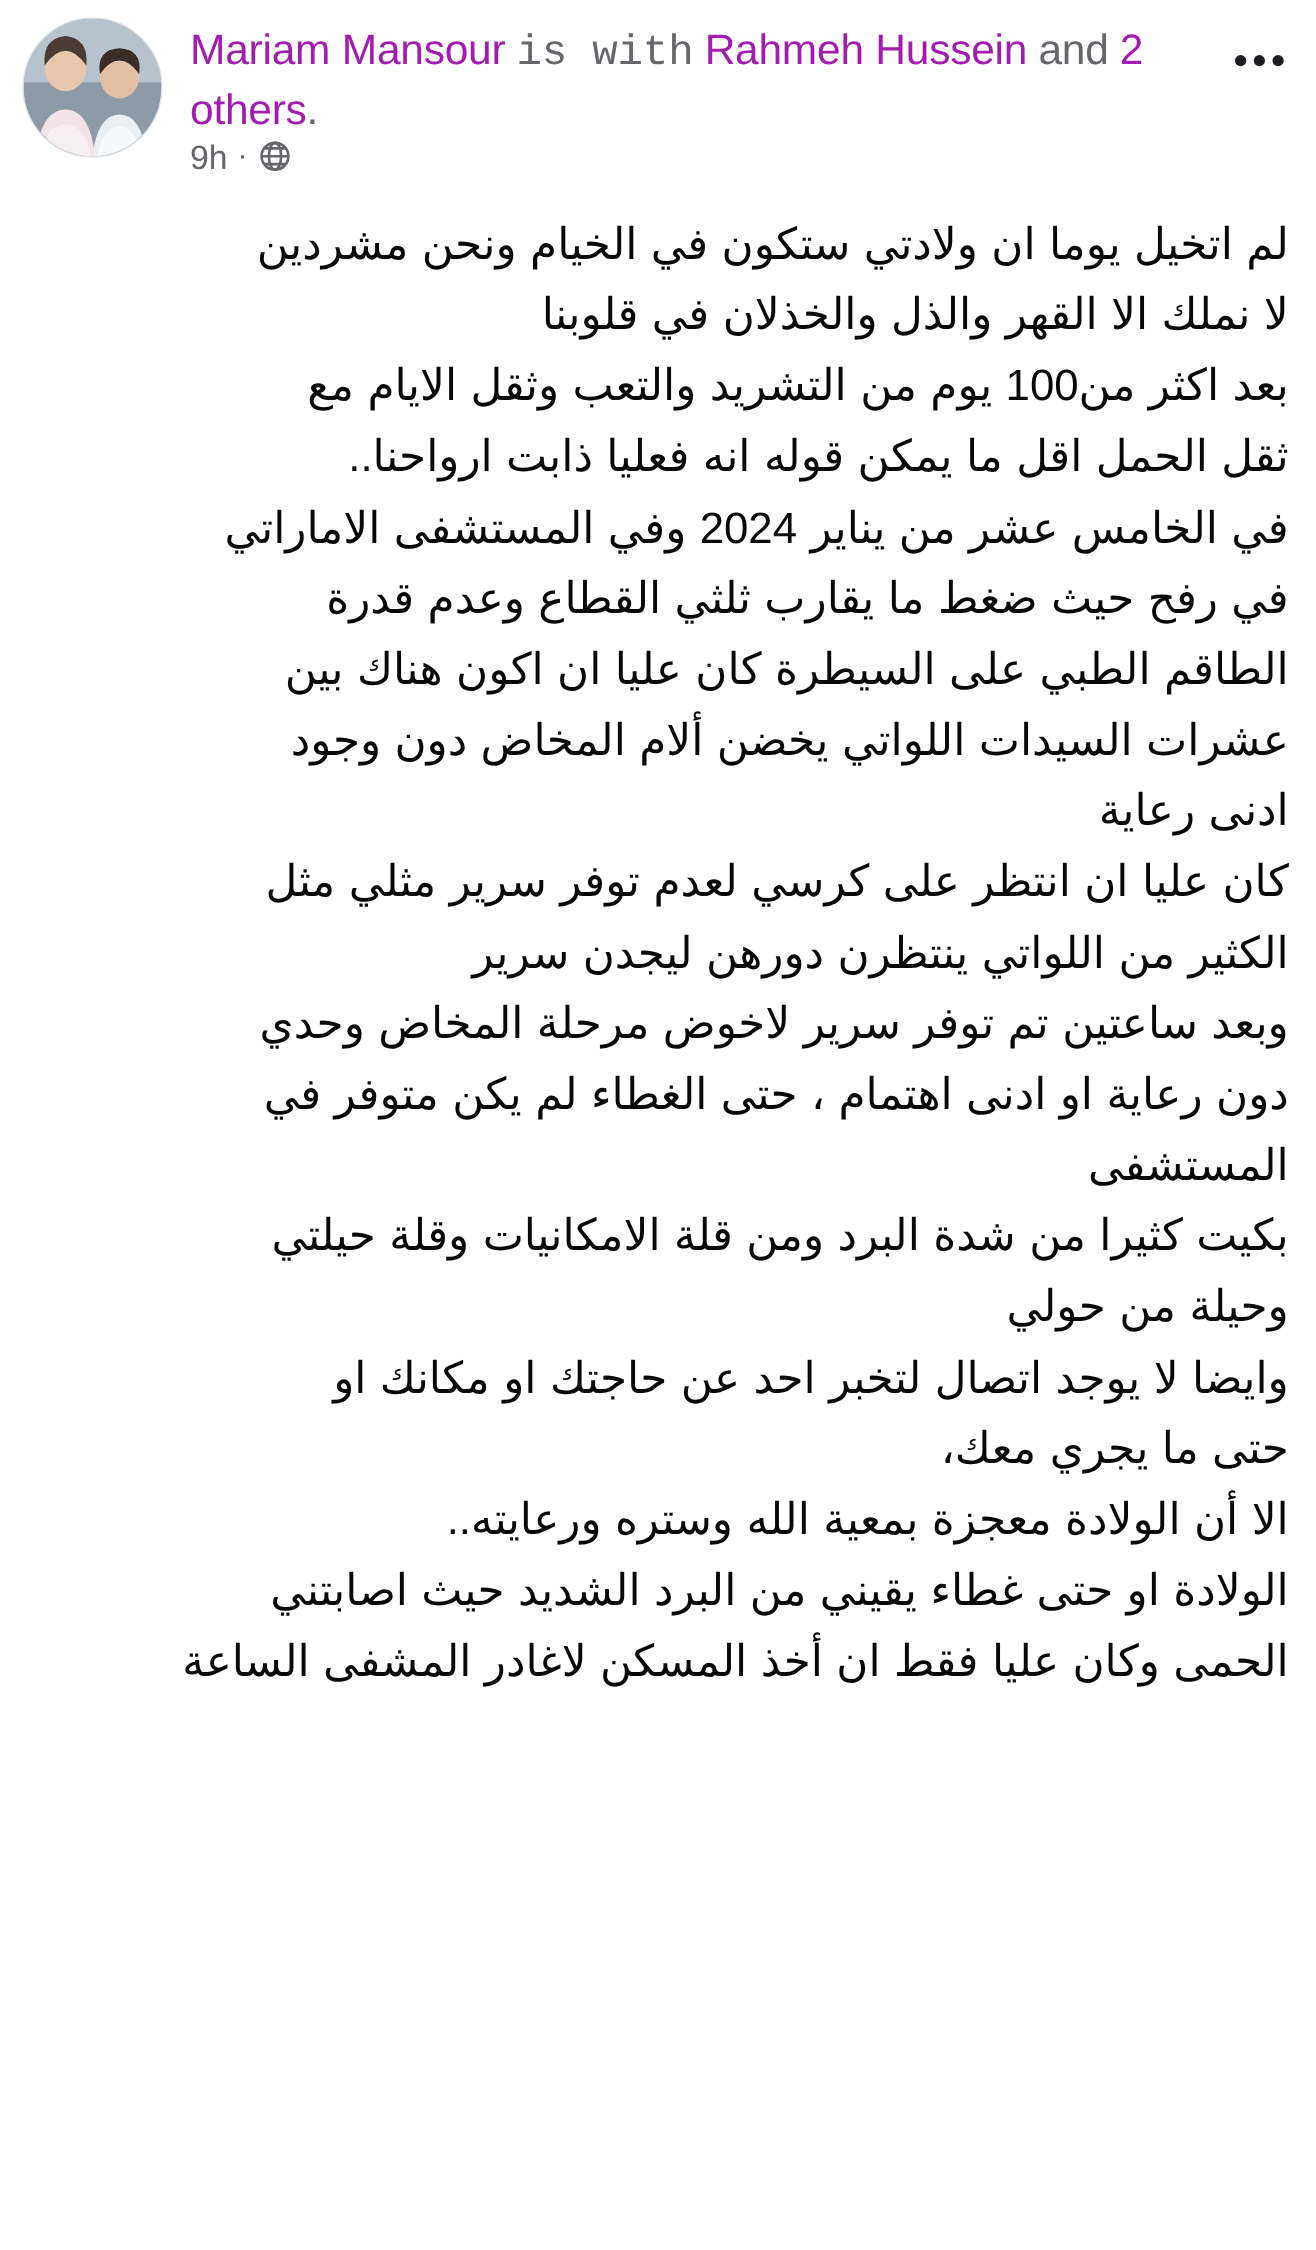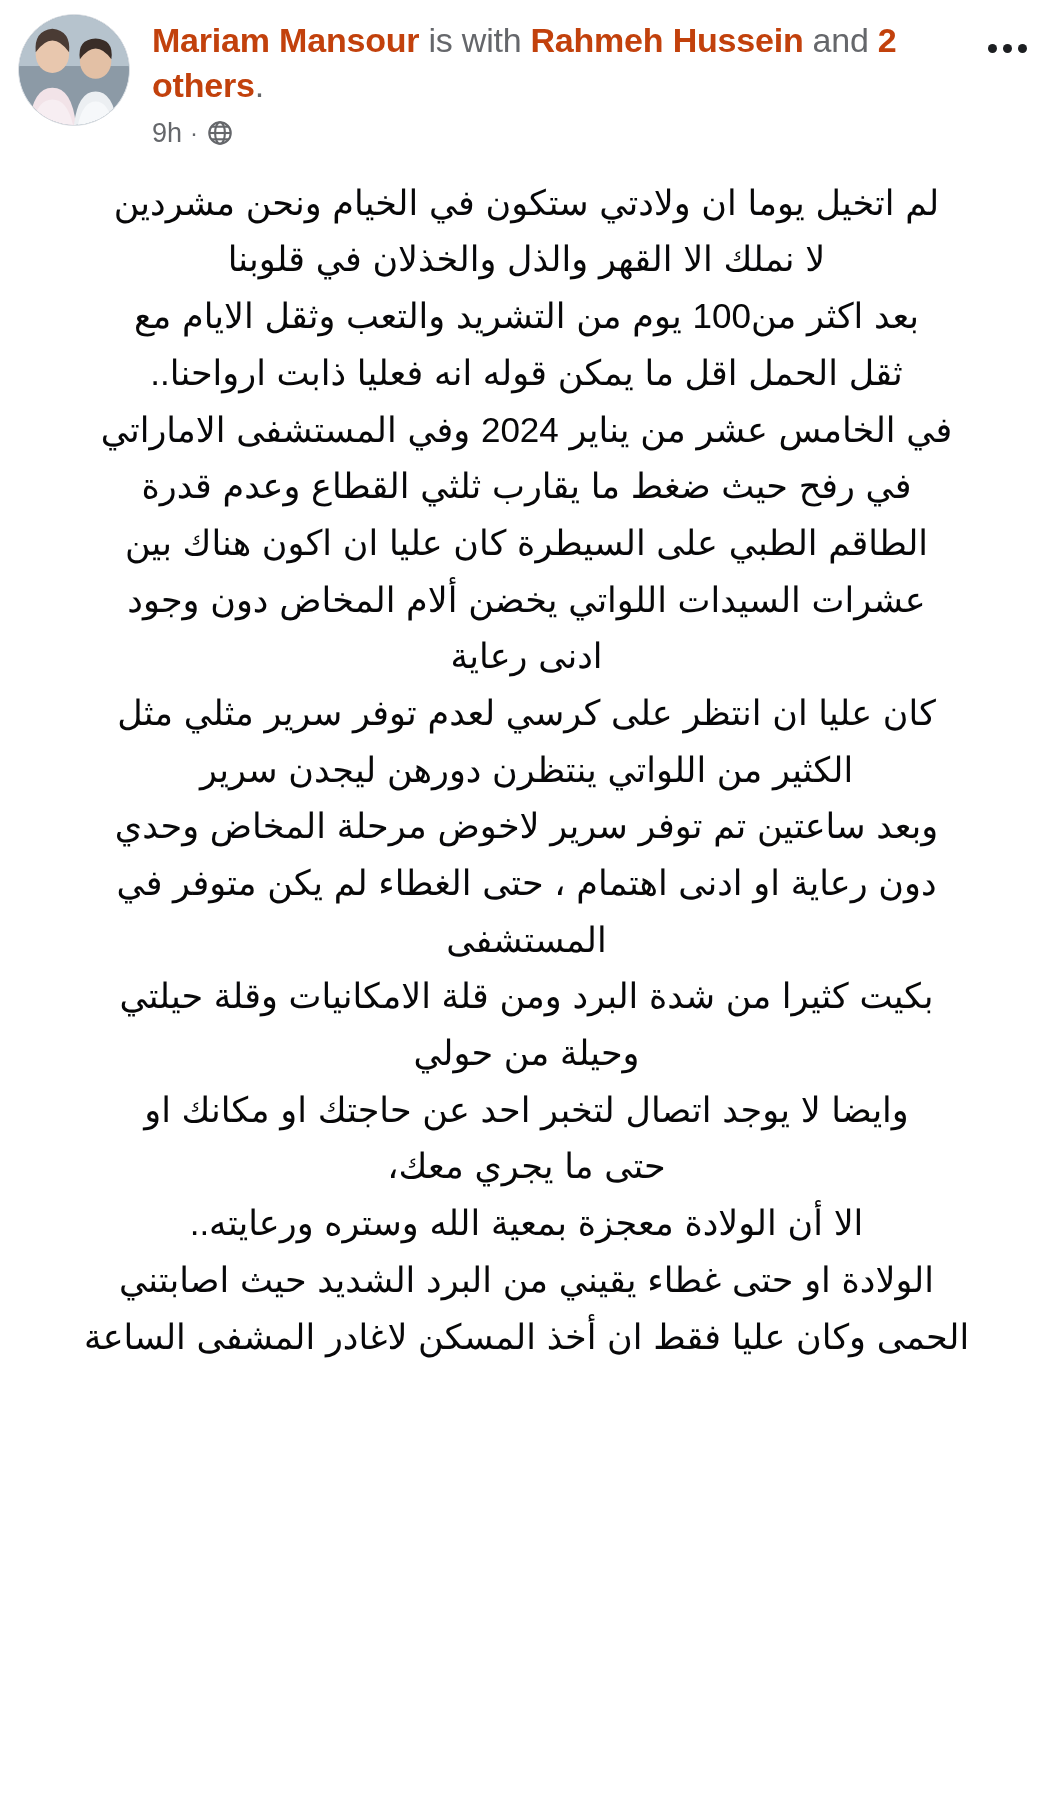--- a/index.html
+++ b/index.html
@@ -50,27 +50,26 @@
   .name-line {
     font-size: 34px;
     line-height: 1.32;
     color: #65676b;
     font-weight: 400;
     letter-spacing: -0.2px;
     direction: ltr;
     text-align: left;
   }
   .name-line .strong {
-    color: #c2410c;
-    font-weight: 700;
+    color: #a21caf;
+    font-weight: 400;
   }
   .meta-line {
-    margin-top: 10px;
     display: flex;
-    align-items: center;
+    align-items: flex-start;
     gap: 8px;
     color: #65676b;
     font-size: 27px;
     direction: ltr;
   }
   .meta-sep { color:#65676b; font-size: 24px; }
   .globe-icon { display:inline-flex; align-items:center; }
   .globe-icon svg { display:block; }
   .menu-dots {
     flex: 0 0 auto;
@@ -101,21 +100,21 @@
     line-height: 1.62;
     color: #080809;
     letter-spacing: 0px;
     word-spacing: 1px;
     box-sizing: border-box;
   }
   .post-body p {
     margin: 0;
     padding: 0;
   }
-  .post-body p.c { text-align: center; }
+  .post-body p.c { }
   .fade-bottom {
     position: absolute;
     left: 0;
     right: 0;
     bottom: 0;
     height: 26px;
     background: linear-gradient(to bottom, rgba(255,255,255,0) 0%, rgba(255,255,255,0.95) 85%, #fff 100%);
     pointer-events: none;
   }
 </style>
@@ -146,21 +145,21 @@
           <ellipse cx="78" cy="47" rx="16" ry="18" fill="#e3c0a5"></ellipse>
           <path d="M62 45 q16 -22 32 0 q3 -20 -16 -21 q-19 1 -16 21z" fill="#3a2d27"></path>
           <path d="M56 112 q4 -34 22 -34 q18 0 22 34 z" fill="#eceff2"></path>
           <path d="M60 112 q5 -24 18 -24 q13 0 18 24 z" fill="#f6f8fa"></path>
         </g>
       </svg>
     </div>
 
     <div class="header-text">
       <div class="name-line">
-        <span class="strong">Mariam Mansour</span><span style="padding:0 9px;">is with</span><span class="strong">Rahmeh Hussein</span><span style="padding:0 9px;">and</span><span class="strong">2 others</span><span>.</span>
+        <span class="strong">Mariam Mansour</span><span style="padding:0 9px;font-family:Liberation Mono, monospace;">is with</span><span class="strong">Rahmeh Hussein</span><span style="padding:0 9px;">and</span><span class="strong">2 others</span><span>.</span>
       </div>
       <div class="meta-line">
         <span>9h</span>
         <span class="meta-sep">·</span>
         <span class="globe-icon">
           <svg width="28" height="28" viewBox="0 0 24 24" fill="none" stroke="#65676b" stroke-width="1.8" aria-hidden="true">
             <circle cx="12" cy="12" r="9.2"></circle>
             <ellipse cx="12" cy="12" rx="4.2" ry="9.2"></ellipse>
             <line x1="2.9" y1="12" x2="21.1" y2="12"></line>
             <line x1="4.6" y1="6.6" x2="19.4" y2="6.6"></line>

